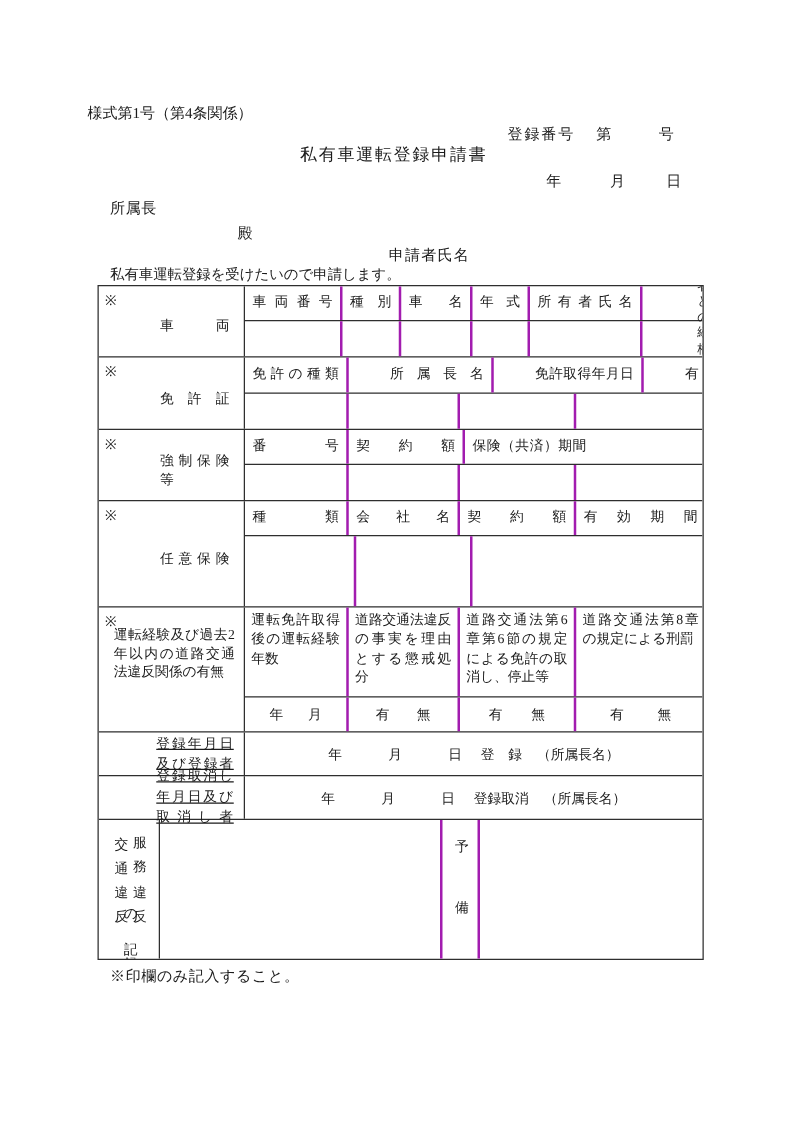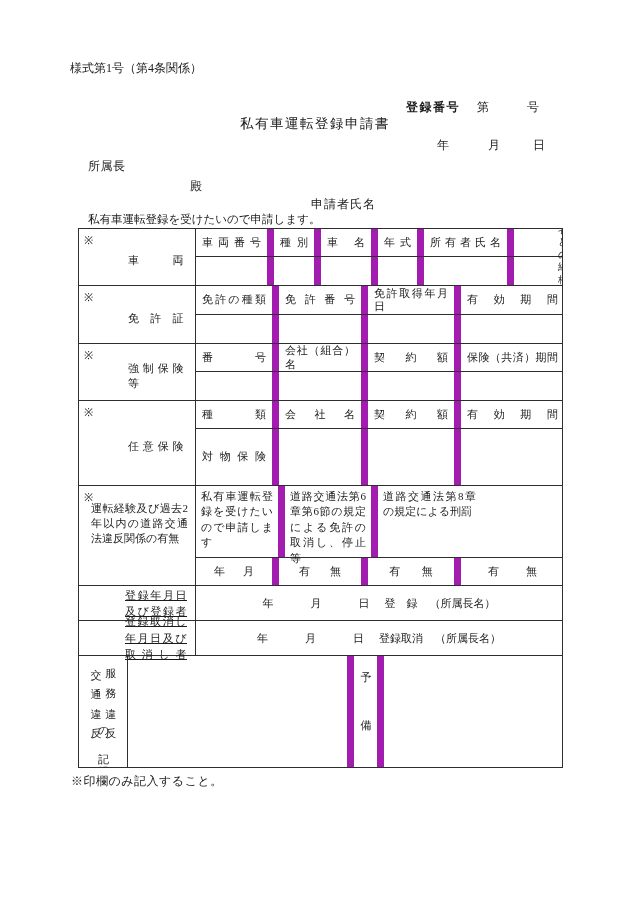--- a/index.html
+++ b/index.html
@@ -5,54 +5,54 @@
   * { box-sizing: border-box; margin: 0; padding: 0; }
   html, body { width: 630px; height: 903px; }
   body {
     position: relative;
     background: #ffffff;
     font-family: "Liberation Serif", "DejaVu Serif", serif;
     color: #1b1b1b;
   }
   .abs { position: absolute; white-space: nowrap; }
   .t12 { font-size: 12px; letter-spacing: 0.5px; }
-  .form-code { left: 70px; top: 60px; font-size: 12px; }
-  .regno-label { left: 406px; top: 99px; font-size: 12px; letter-spacing: 1.5px; font-weight: bold; }
+  .form-code { left: 70px; top: 82px; font-size: 12px; }
+  .regno-label { left: 406px; top: 99px; font-size: 12px; letter-spacing: 1.5px; }
   .regno-prefix { left: 477px; top: 99px; font-size: 12px; }
   .regno-suffix { left: 527px; top: 99px; font-size: 12px; }
   .doc-title { left: 0; right: 0; top: 115px; text-align: center; font-size: 13.5px; letter-spacing: 1.5px; position: absolute; }
   .d-year { left: 437px; top: 137px; }
   .d-month { left: 488px; top: 137px; }
   .d-day { left: 533px; top: 137px; }
   .addressee { left: 88px; top: 158px; }
   .honorific { left: 190px; top: 178px; }
   .applicant { left: 311px; top: 196px; letter-spacing: 1px; }
   .declaration { left: 88px; top: 212px; font-size: 11.5px; }
-  .footnote { left: 71px; top: 773px; font-size: 12px; letter-spacing: 0.5px; }
+  .footnote { left: 88px; top: 773px; font-size: 12px; letter-spacing: 0.5px; }
 
   
   .form-table {
     position: absolute; left: 78px; top: 228px; width: 485px; height: 540px;
     border: 1px solid #2e2e2e; font-size: 11px; display: flex; flex-direction: column;
     overflow: hidden; background: #fff;
   }
   .sec { display: flex; border-bottom: 1px solid #2e2e2e; flex-shrink: 0; }
   .s1 { height: 57px; } .s2 { height: 58px; } .s3 { height: 57px; }
   .s4 { height: 85px; } .s5 { height: 100px; } .s6 { height: 35px; } .s7 { height: 35px; }
   .s8 { flex: 1; border-bottom: none; }
   .lbl { width: 117px; flex-shrink: 0; border-right: 1px solid #2e2e2e; position: relative; display: flex; align-items: center; }
   .star { position: absolute; top: 3px; left: 5px; font-size: 11px; }
   .lbl-j { width: 100%; padding: 0 11px; text-align: justify; text-align-last: justify; margin-top: 7px; letter-spacing: 0.5px; margin-left: 38px; }
   .lbl-j2 { width: 100%; padding: 0 8px; text-align: justify; text-align-last: justify; line-height: 1.5; margin-top: 0; text-decoration: underline; }
   .lbl-exp { align-self: flex-start; width: 100%; padding: 15px 7px 0 12px; text-align: justify; line-height: 1.38; }
   .tbody { flex: 1; display: flex; flex-direction: column; min-width: 0; }
   .r { display: flex; border-bottom: 1px solid #2e2e2e; flex-shrink: 0; }
   .rl { border-bottom: none; flex: 1; }
-  .h28 { height: 28px; } .h29 { height: 29px; } .h72 { height: 72px; }
-  .c { border-right: 7px solid #a21caf; display: flex; align-items: center; justify-content: center; flex-shrink: 0; min-width: 0; }
+  .h28 { height: 28px; } .h29 { height: 29px; gap: 27px; } .h72 { height: 72px; }
+  .c { border-right: 2px solid #a21caf; display: flex; align-items: center; justify-content: center; flex-shrink: 0; min-width: 0; }
   .cl { border-right: none; }
   .jt { width: 100%; text-align: justify; text-align-last: justify; padding: 0 6px; line-height: 1.2; }
   .small { font-size: 10px; line-height: 1.25; padding: 0 4px; margin-left: 48px; }
   .ht { width: 100%; align-self: flex-start; text-align: justify; text-align-last: auto; padding: 3px 5px 0 5px; line-height: 1.4; }
   .topAlign { align-items: flex-start; }
   .pair { justify-content: space-evenly; }
   
   .wa { width: 78px; } .wb { width: 47px; } .wc { width: 57px; }
   .wd { width: 46px; } .we { width: 90px; } .wf { width: 50px; }
   
@@ -127,21 +127,21 @@
     <div class="lbl">
       <span class="star">※</span>
       <div class="lbl-j">免許証</div>
     </div>
     <div class="tbody">
       <div class="r h29">
         <div class="c w4a">
             <div class="jt">免許の種類</div>
           </div>
         <div class="c w4b">
-            <div class="jt">免許番号</div>
+            <div class="jt">所属長名</div>
           </div>
         <div class="c w4c">
             <div class="jt">免許取得年月日</div>
           </div>
         <div class="c w4d cl">
             <div class="jt">有効期間</div>
           </div>
       </div>
       <div class="r rl">
         <div class="c w4a"></div>
@@ -155,23 +155,20 @@
   <div class="sec s3">
     <div class="lbl">
       <span class="star">※</span>
       <div class="lbl-j">強制保険等</div>
     </div>
     <div class="tbody">
       <div class="r h28">
         <div class="c w4a">
             <div class="jt">番号</div>
           </div>
-        <div class="c w4b">
-            <div class="jt">会社（組合）名</div>
-          </div>
         <div class="c w4c">
             <div class="jt">契約額</div>
           </div>
         <div class="c w4d cl">
             <div class="jt">保険（共済）期間</div>
           </div>
       </div>
       <div class="r rl">
         <div class="c w4a"></div>
         <div class="c w4b"></div>
@@ -195,39 +192,39 @@
             <div class="jt">会社名</div>
           </div>
         <div class="c w4c">
             <div class="jt">契約額</div>
           </div>
         <div class="c w4d cl">
             <div class="jt">有効期間</div>
           </div>
       </div>
       <div class="r rl">
-        <div class="c w4a">
-            <div class="jt">対物保険</div>
-          </div>
         <div class="c w4b"></div>
         <div class="c w4c"></div>
         <div class="c w4d cl"></div>
       </div>
     </div>
   </div>
 
   <div class="sec s5">
     <div class="lbl">
       <span class="star">※</span>
       <div class="lbl-exp">運転経験及び過去2年以内の道路交通法違反関係の有無</div>
     </div>
     <div class="tbody">
       <div class="r h72">
+        <div class="c w4a topAlign">
+            <div class="ht">運転免許取得後の運転経験年数</div>
+          </div>
         <div class="c w4b topAlign">
-            <div class="ht">私有車運転登録を受けたいので申請します</div>
+            <div class="ht">道路交通法違反の事実を理由とする懲戒処分</div>
           </div>
         <div class="c w4c topAlign">
             <div class="ht">道路交通法第6章第6節の規定による免許の取消し、停止等</div>
           </div>
         <div class="c w4d cl topAlign">
             <div class="ht">道路交通法第8章の規定による刑罰</div>
           </div>
       </div>
       <div class="r rl">
         <div class="c w4a pair">

